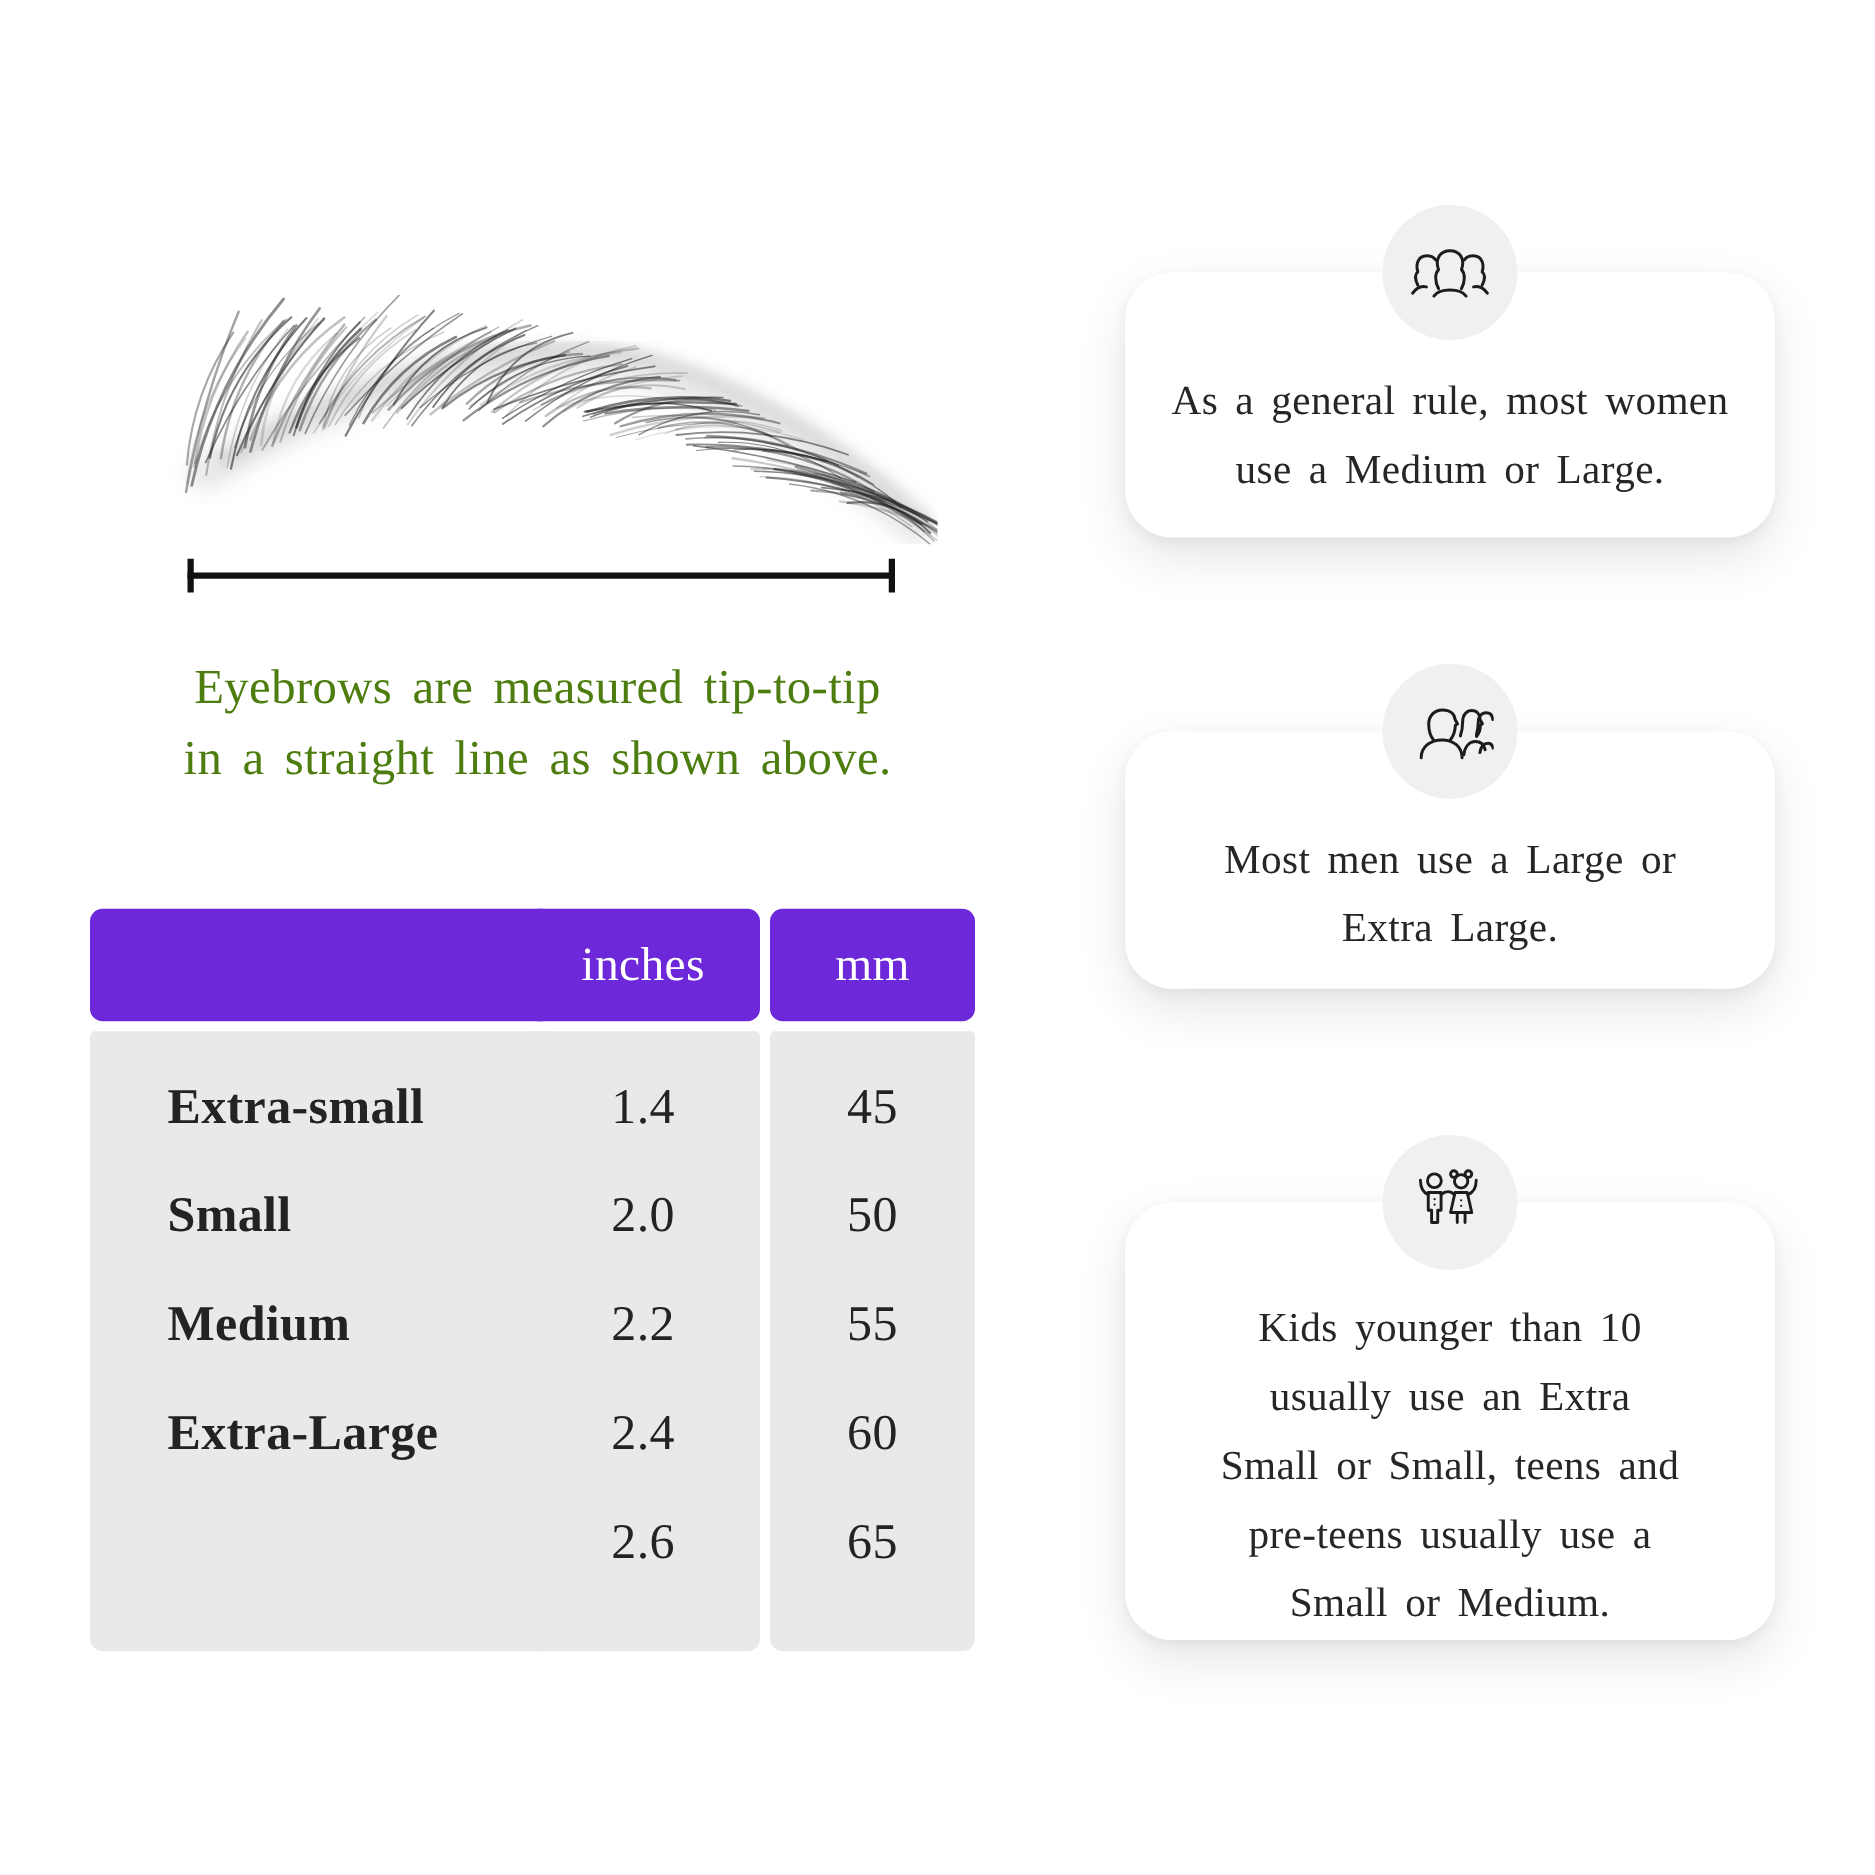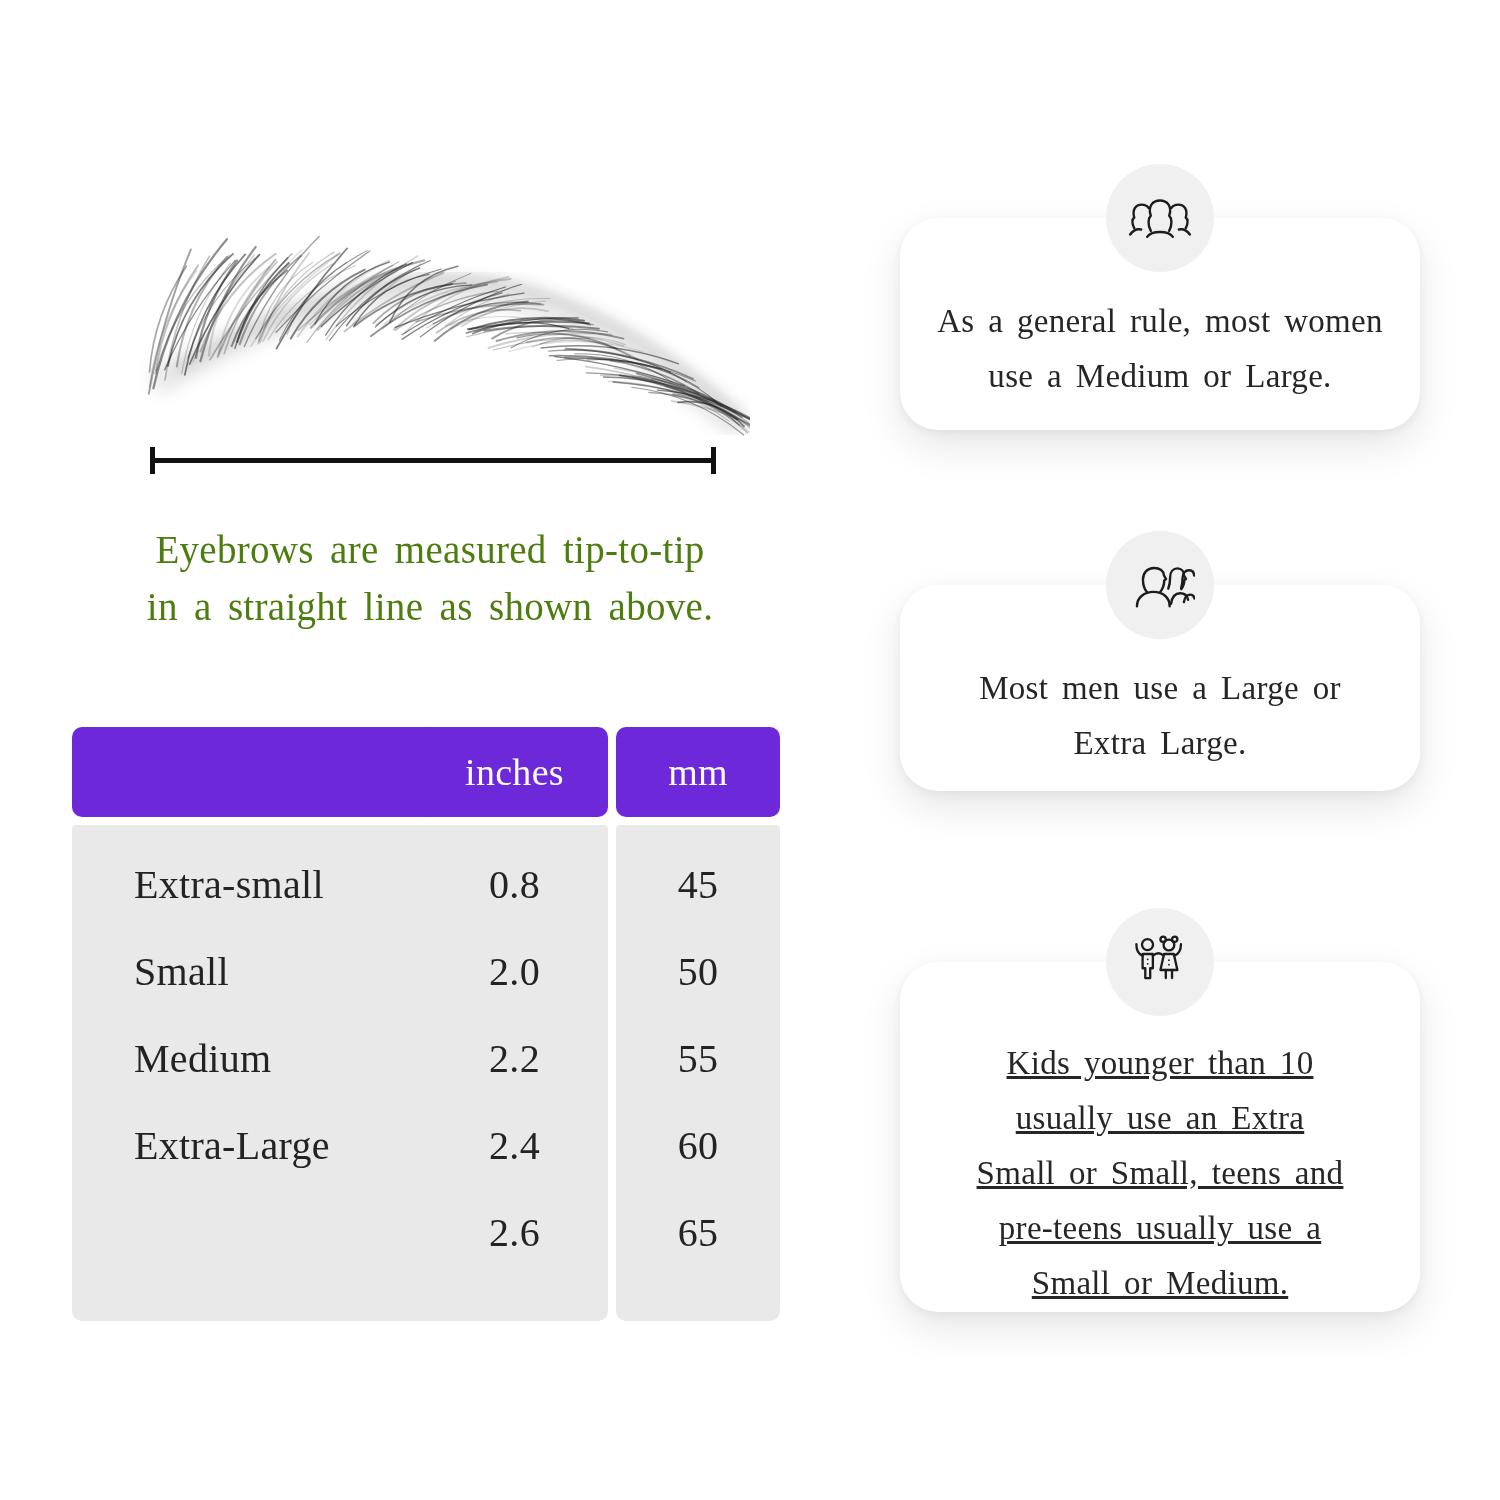--- a/index.html
+++ b/index.html
@@ -18,41 +18,41 @@
   .ruler .bar { position:absolute; left:0; right:0; top:11px; height:5px; background:#111; }
   .ruler .cap { position:absolute; top:0; width:5px; height:27px; background:#111; }
   .ruler .cap.l { left:0; } .ruler .cap.r { right:0; }
 
   
   .caption { position:absolute; left:95px; top:521px; width:670px; text-align:center;
              font-size:39px; line-height:57px; color:#4d7c0f; }
 
   
   .tcol { position:absolute; top:727px; }
-  .tcol.c1 { left:72px;  width:372px; }
+  .tcol.c1 { left:72px;  width:372px;font-weight:bold; }
   .tcol.c2 { left:421px; width:187px; }
   .tcol.c3 { left:616px; width:164px; }
   .th { height:90px; border-radius:10px; background:#6d28d9; color:#fff;
         display:flex; align-items:center; justify-content:center; font-size:38px; }
   .tb { margin-top:8px; height:496px; background:#e9e9e9; border-radius:4px 4px 10px 10px;
         padding-top:16px; box-sizing:border-box; }
   .trow { height:87px; display:flex; align-items:center; font-size:40px; color:#232323; }
   .c1 .trow { padding-left:62px; }
   .c2 .trow, .c3 .trow { justify-content:center; }
 
   
   .card { position:absolute; left:900px; width:520px; background:#ffffff; border-radius:38px;
           box-shadow:0 16px 40px rgba(0,0,0,0.10), 0 3px 10px rgba(0,0,0,0.05); }
   .card.k1 { top:218px; height:212px; }
   .card.k2 { top:585px; height:206px; }
   .card.k3 { top:962px; height:350px; }
   .badge { position:absolute; top:-54px; left:50%; margin-left:-54px; width:108px; height:108px;
            border-radius:50%; background:#f0f0f0; display:flex; align-items:center; justify-content:center; }
   .ctext { padding:76px 22px 0 22px; text-align:center; font-size:33px; line-height:55px; color:#262626; }
-  .k3 .ctext { padding-top:74px;text-decoration:underline; }
+  .k3 .ctext { padding-top:74px; }
   .icon { stroke:#1c1c1c; stroke-width:2.6; fill:none; stroke-linecap:round; stroke-linejoin:round; }
   .icon .fillocc { fill:#f0f0f0; stroke:none; }
   .icon .dot { fill:#1c1c1c; stroke:none; }
 </style>
 </head>
 <body>
 
 <div class="canvas">
 
   <svg id="brow" viewBox="0 0 645 232">
@@ -217,21 +217,21 @@
       <div class="trow">Extra-small</div>
       <div class="trow">Small</div>
       <div class="trow">Medium</div>
       <div class="trow">Extra-Large</div>
     </div>
   </div>
 
   <div class="tcol c2 serif">
     <div class="th">inches</div>
     <div class="tb">
-      <div class="trow">0.8</div>
+      <div class="trow">1.4</div>
       <div class="trow">2.0</div>
       <div class="trow">2.2</div>
       <div class="trow">2.4</div>
       <div class="trow">2.6</div>
     </div>
   </div>
 
   <div class="tcol c3 serif">
     <div class="th">mm</div>
     <div class="tb">

